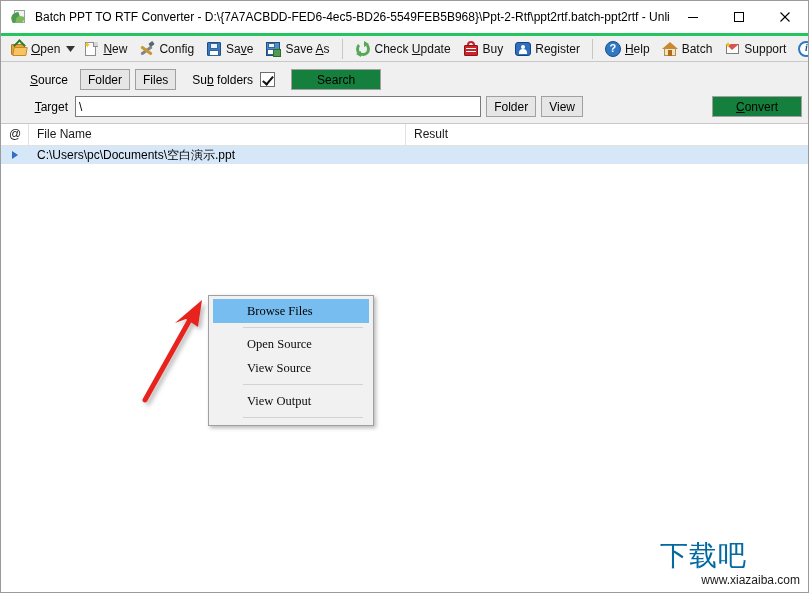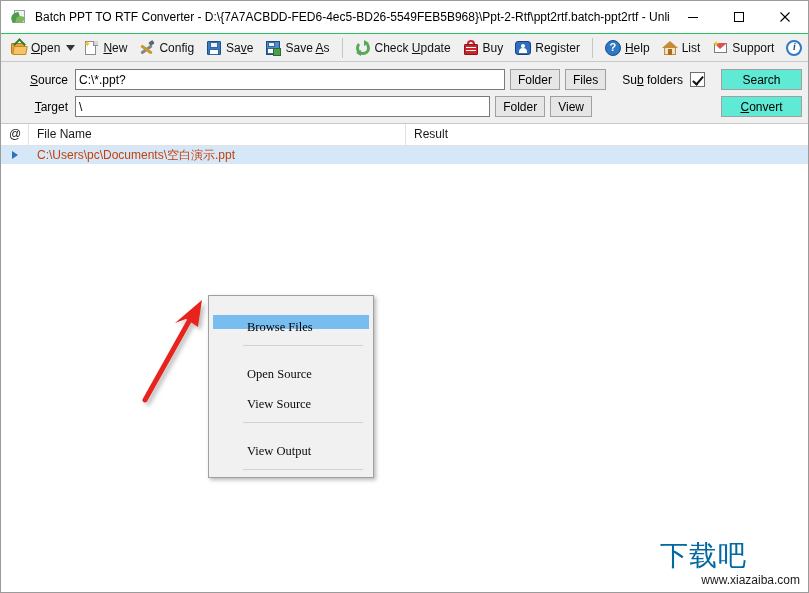--- a/index.html
+++ b/index.html
@@ -79,21 +79,21 @@
     align-items: center;
     justify-content: center;
     background: transparent;
   }
   .win-btn svg { display: block; }
 
   
   .toolbar {
     height: 29px;
     background: #f0f0f0;
-    border-top: 1px solid #22c55e;
+    border-top: 3px solid #22c55e;
     border-bottom: 1px solid #c8c8c8;
     display: flex;
     align-items: center;
     padding: 0 4px;
     box-sizing: border-box;
   }
   .tb-item {
     display: flex;
     align-items: center;
     height: 23px;
@@ -240,23 +240,23 @@
     content: "";
     position: absolute;
     left: 4px; top: 1px;
     width: 4px; height: 9px;
     border-right: 2px solid #111;
     border-bottom: 2px solid #111;
     transform: rotate(40deg);
   }
   .bigbtn {
     height: 21px;
-    width: 81px;
+    width: 90px;
     margin-left: 16px;
-    background: #5eead4;
+    background: #15803d;
     border: 1px solid #a0a0a0;
     box-sizing: border-box;
     font-size: 12px;
     display: flex; align-items: center; justify-content: center;
     flex: 0 0 auto;
   }
   .bigbtn u { text-decoration: underline; }
   .spacer-col { width: 113px; flex: 0 0 auto; }
 
   
@@ -297,21 +297,21 @@
   }
   .row-marker .tri {
     width: 0; height: 0;
     border-left: 6px solid #2f6fc0;
     border-top: 4px solid transparent;
     border-bottom: 4px solid transparent;
   }
   .row-name {
     width: 377px;
     font-size: 12px;
-    color: #c2410c;
+    color: #000000;
     padding-left: 8px;
     box-sizing: border-box;
     white-space: nowrap;
     overflow: hidden;
     flex: 0 0 auto;
   }
   .row-result { flex: 1 1 auto; font-size: 12px; padding-left: 8px; }
 
   
   .ctxmenu {
@@ -320,26 +320,26 @@
     top: 171px;
     width: 166px;
     background: #f1f1f1;
     border: 1px solid #a0a0a0;
     box-shadow: 2px 2px 4px rgba(0,0,0,0.28);
     padding: 3px 0 3px 0;
     box-sizing: border-box;
     z-index: 30;
   }
   .ctx-item {
-    height: 14px;
+    height: 24px;
     line-height: 24px;
     font-size: 12.5px;
     color: #0b0b0b;
     padding-left: 34px;
-    margin: 16px 4px;
+    margin: 0 4px;
     font-family: "Liberation Serif", "DejaVu Serif", serif;
     white-space: nowrap;
   }
   .ctx-item.sel {
     background: #78bdf0;
     color: #000;
   }
   .ctx-sep {
     height: 1px;
     background: #d2d2d2;
@@ -507,21 +507,21 @@
       </span>
       <span class="lbl"><u>H</u>elp</span>
     </div>
 
     <div class="tb-item">
       <span class="ico ico-home">
         <span class="roof"></span>
           <span class="bd"></span>
           <span class="dr"></span>
       </span>
-      <span class="lbl">List</span>
+      <span class="lbl">Batch</span>
     </div>
 
     <div class="tb-item">
       <span class="ico ico-sup">
         <span class="env"></span>
           <span class="flap"></span>
           <span class="sp">✦</span>
       </span>
       <span class="lbl">Support</span>
     </div>
@@ -532,21 +532,20 @@
           <span class="i">i</span>
       </span>
 
     </div>
   </div>
 
   <div class="fields">
 
     <div class="field-row">
       <div class="field-label"><u>S</u>ource</div>
-      <input class="field-input" type="text" value="C:\*.ppt?" style="">
       <div class="sbtn">Folder</div>
       <div class="sbtn">Files</div>
       <div class="subfolders">
         <span>Su<u>b</u> folders</span>
         <span class="cbx"></span>
       </div>
       <div class="bigbtn">Search</div>
     </div>
 
     <div class="field-row">

